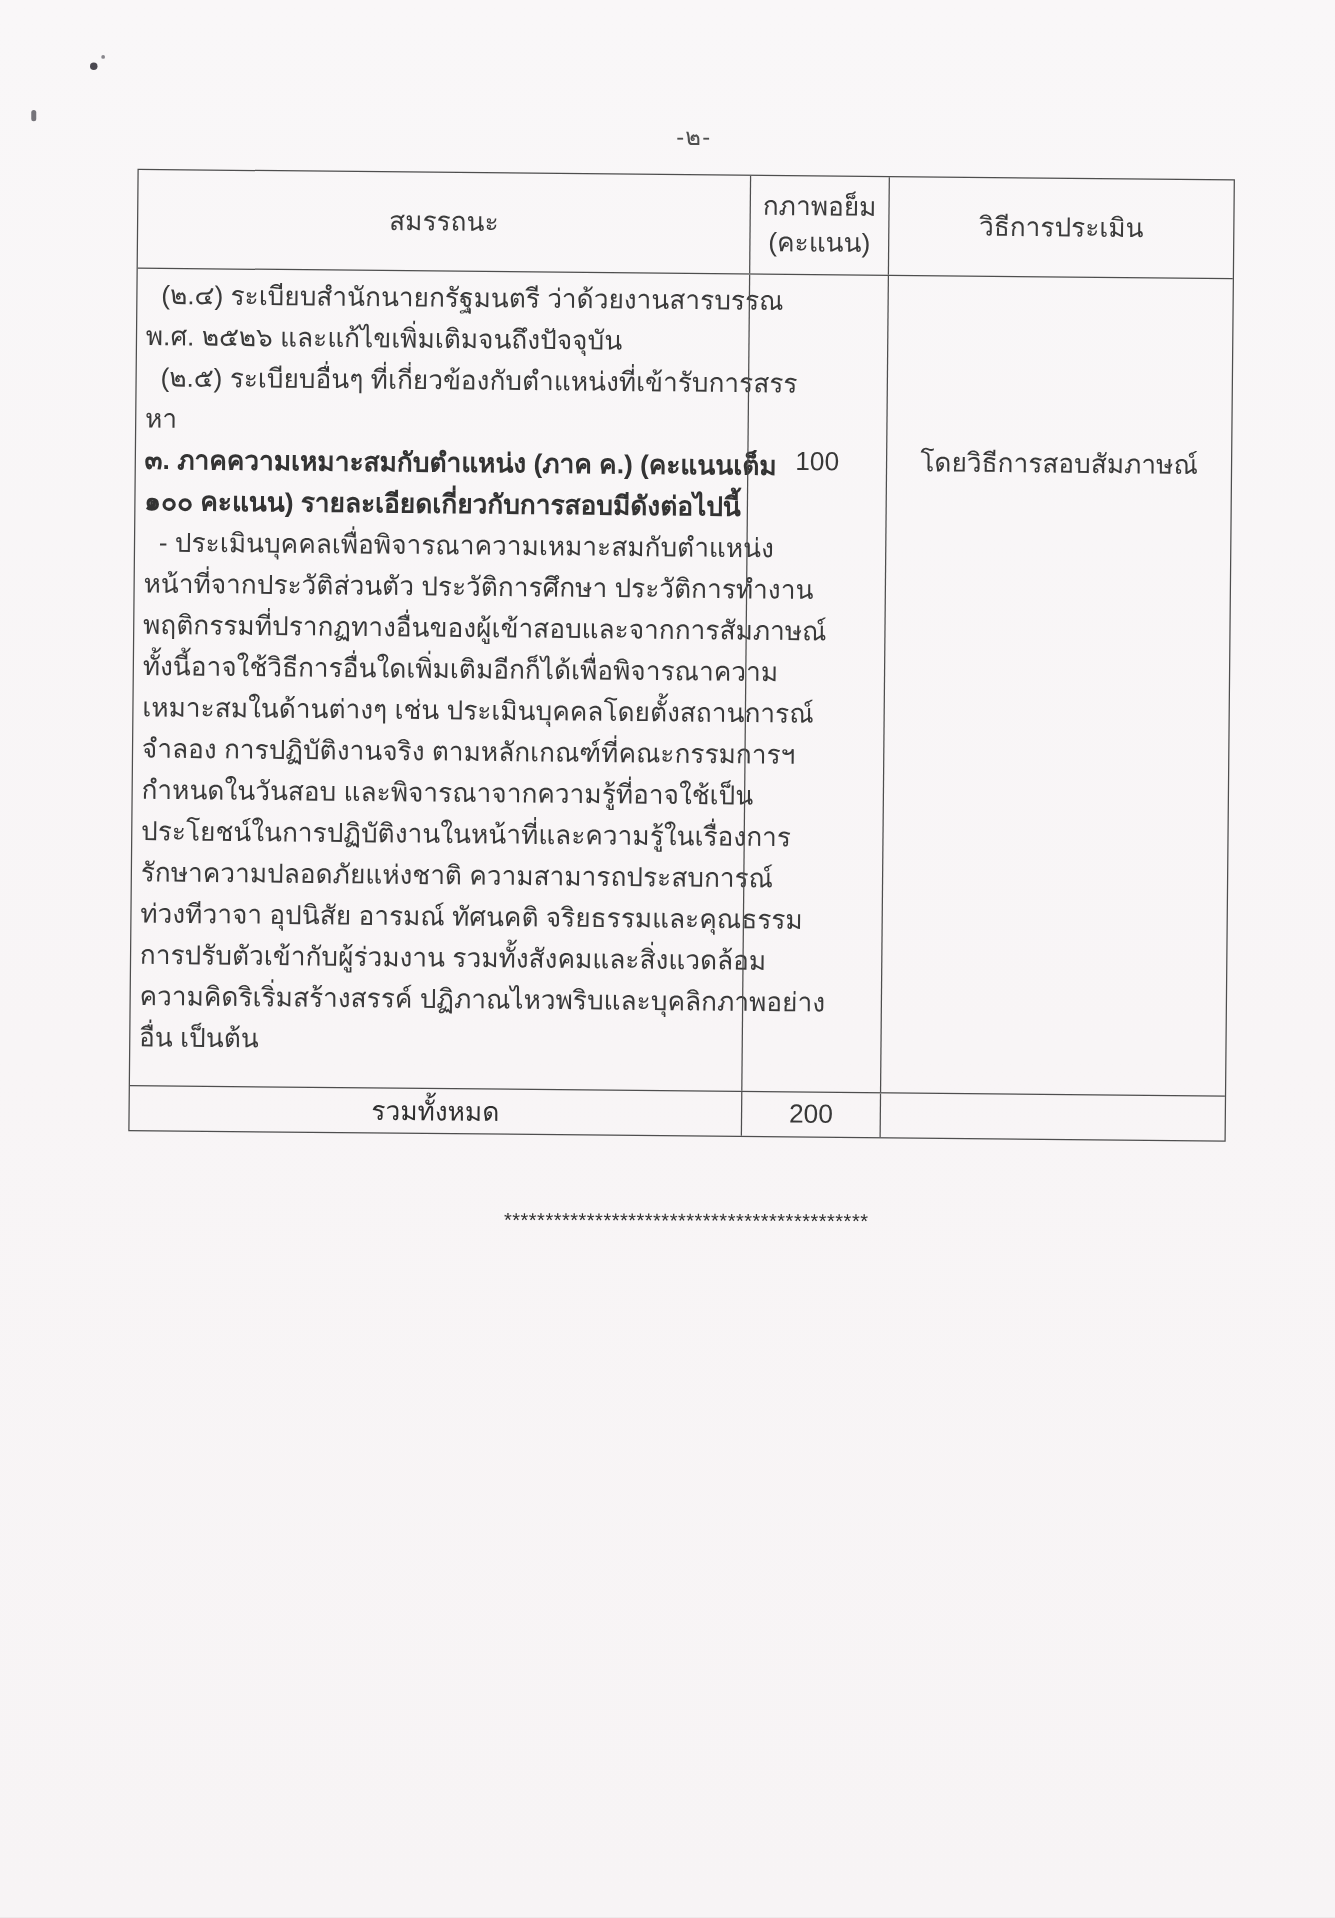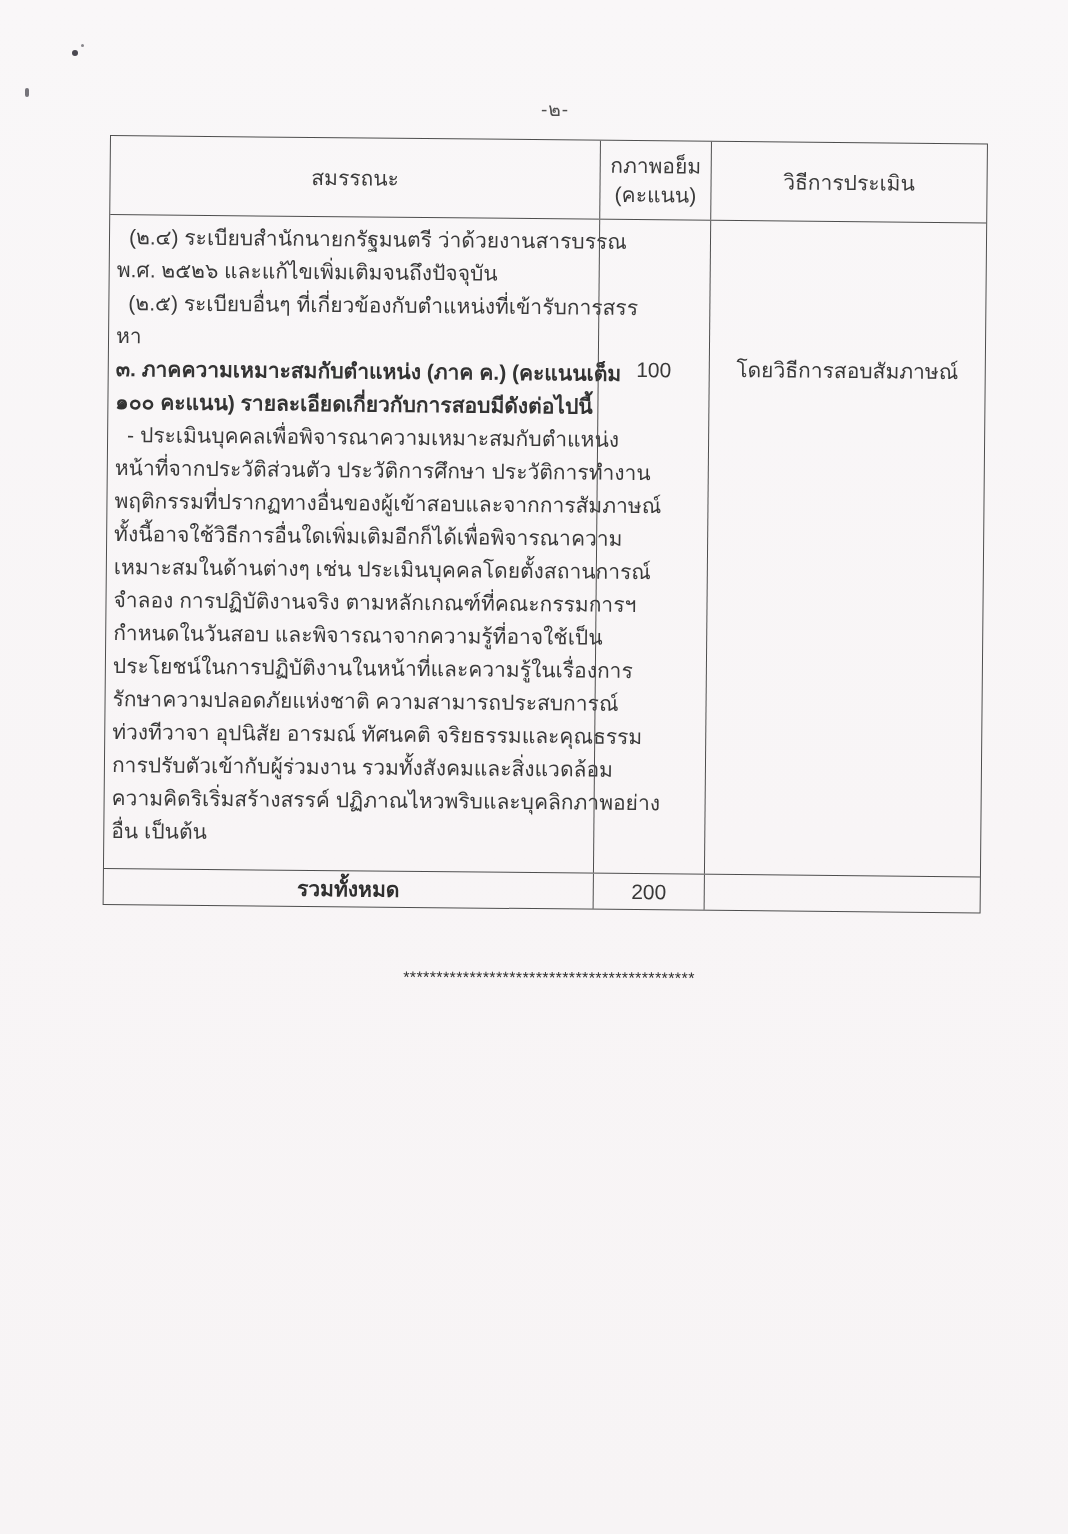--- a/index.html
+++ b/index.html
@@ -77,21 +77,21 @@
     text-align: center;
     padding-top: 132px;
     font-size: 21px;
   }
 
   .total-row { height: 35px; }
   .total-row .tcell {
     display: flex; align-items: center; justify-content: center;
     font-size: 21px;
   }
-  .total-label { font-weight: bold; color: #2f2f2f; }
+  .total-label { font-weight: normal; color: #2f2f2f; }
 
   .separator-line {
     position: absolute;
     left: 368px; top: 969px; width: 362px;
     text-align: center;
     font-size: 16px;
     letter-spacing: 0.4px;
     color: #2d2d2d;
     white-space: nowrap;
     transform: rotate(0.2deg);

